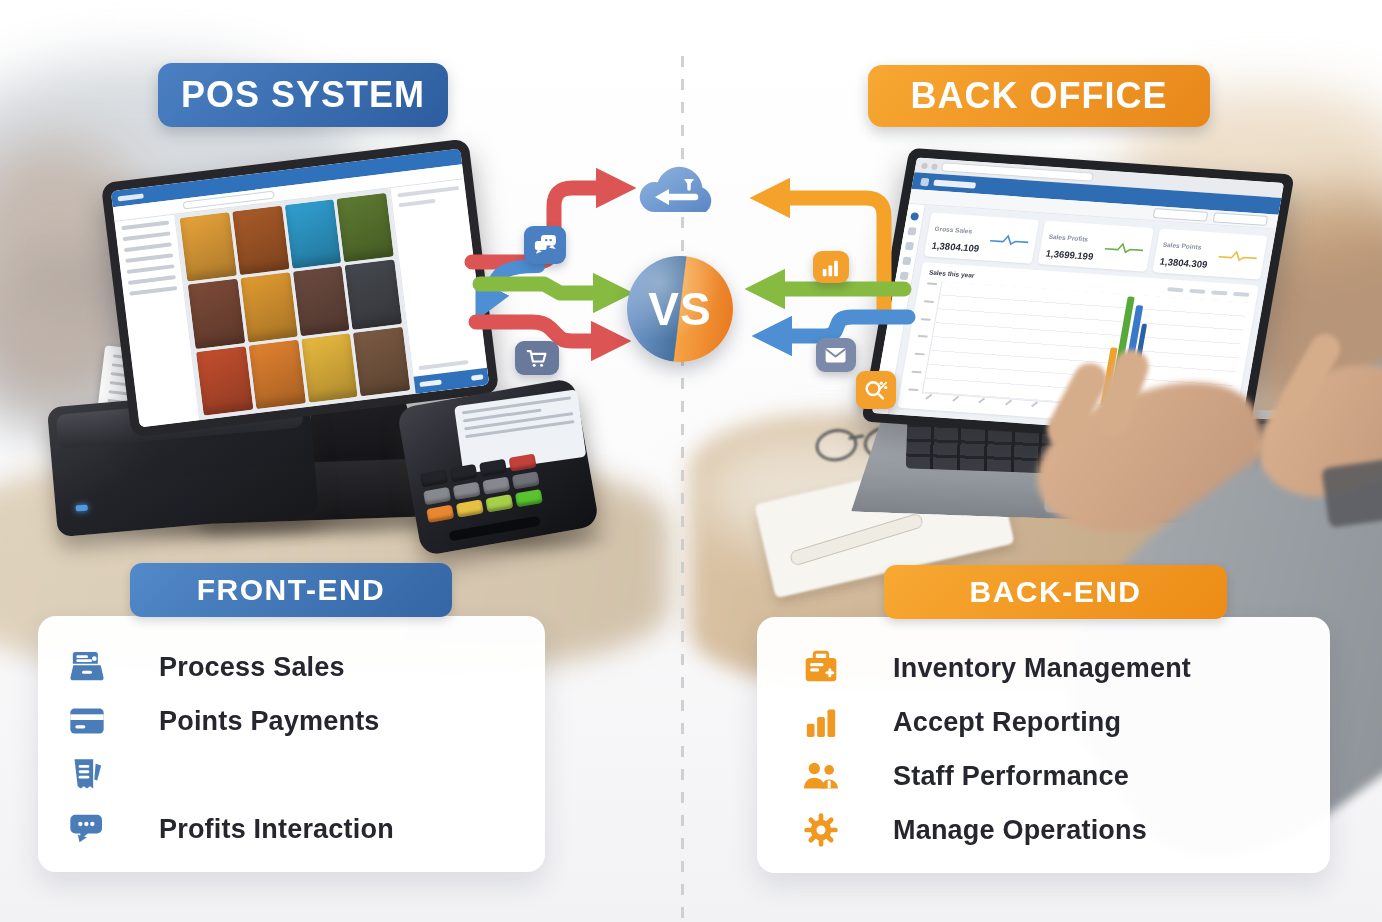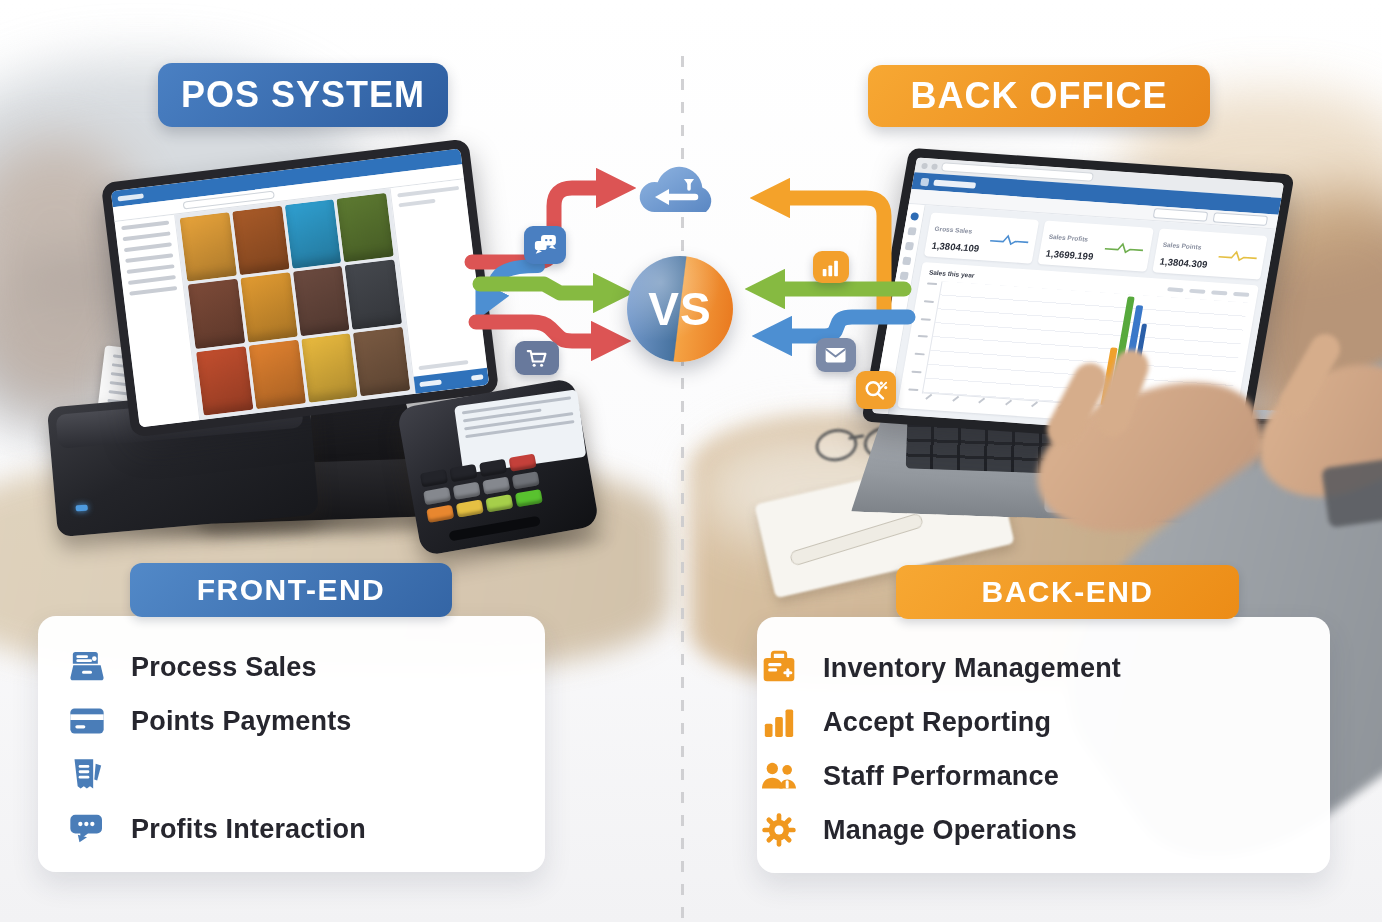--- a/index.html
+++ b/index.html
@@ -49,25 +49,25 @@
   .arrows{left:0;top:0;z-index:20;pointer-events:none;}
   
   .card{position:absolute;background:rgba(255,255,255,.97);border-radius:18px;
         box-shadow:0 12px 28px rgba(40,50,70,.12);z-index:40;}
   .card-front{left:38px;top:616px;width:507px;height:256px;}
   .card-back{left:757px;top:617px;width:573px;height:256px;}
   .sub-banner{position:absolute;display:flex;align-items:center;justify-content:center;color:#fff;
         font-size:30px;font-weight:700;letter-spacing:1.5px;border-radius:12px;z-index:41;
         box-shadow:0 4px 10px rgba(30,40,60,.18);}
   .sub-front{left:130px;top:563px;width:322px;height:54px;background:linear-gradient(135deg,#5289c8,#3465a5);}
-  .sub-back{left:884px;top:565px;width:343px;height:54px;background:linear-gradient(135deg,#f7a833,#ec8c16);margin-left:12px;}
+  .sub-back{left:884px;top:565px;width:343px;height:54px;background:linear-gradient(135deg,#f7a833,#ec8c16);}
   .feature-list{position:absolute;left:0;right:0;top:24px;display:flex;flex-direction:column;}
-  .feature-item{display:flex;align-items:center;height:54px;}
+  .feature-item{display:flex;align-items:center;height:54px;gap:28px;}
   .card-front .feature-item{padding-left:27px;}
-  .card-back .feature-item{}
+  .card-back .feature-item{padding-left:42px;}
   .fi-icon{width:44px;height:42px;display:flex;align-items:center;justify-content:center;flex:0 0 44px;}
   .fi-icon svg{width:42px;height:40px;}
   .card-front .fi-icon{color:#4a7db8;}
   .card-back .fi-icon{color:#f0981f;}
   .fi-label{margin-left:22px;font-size:27px;font-weight:600;color:#26262e;letter-spacing:.2px;}
   
   .pos-group{z-index:10;}
   .shadow{position:absolute;background:radial-gradient(ellipse at center,rgba(40,35,28,.38),transparent 68%);filter:blur(5px);border-radius:50%;}
   .pos-monitor{left:115px;top:160px;width:352px;height:238px;transform:rotate(-7deg);
       background:#26262b;border-radius:14px;padding:9px;box-shadow:0 14px 28px rgba(30,30,35,.35);}

